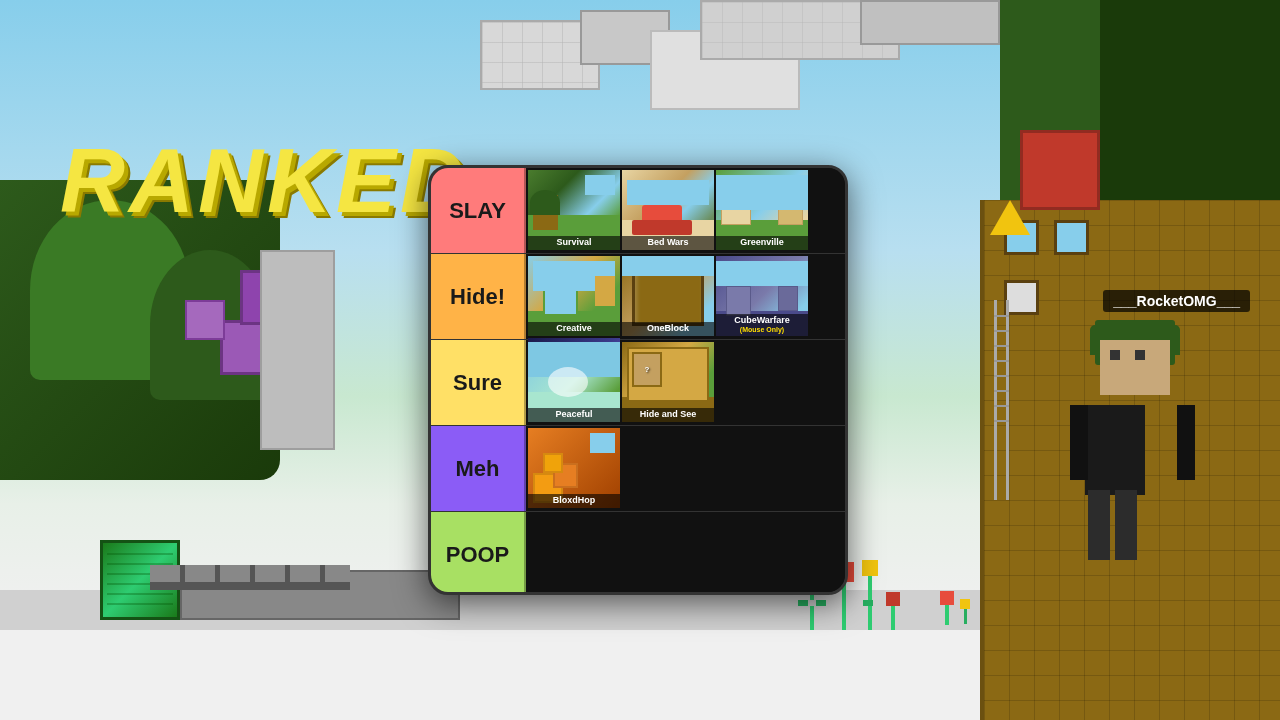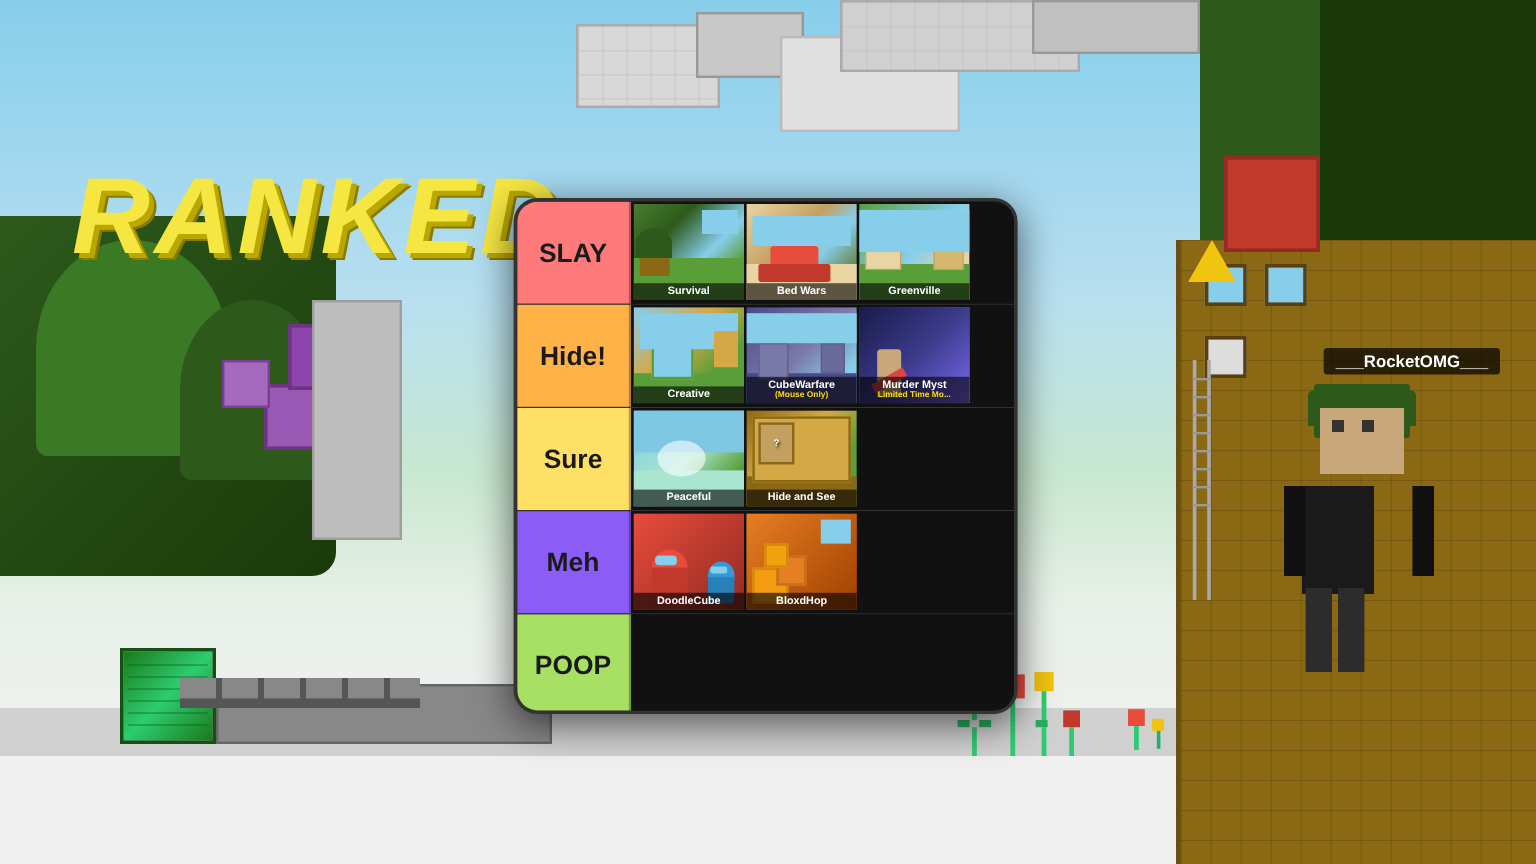--- a/index.html
+++ b/index.html
@@ -610,20 +610,27 @@
       <div class="game-item">
         <div class="game-item-img creative-bg">
           <div style="position:absolute;bottom:0;left:0;right:0;height:25px;background:#5a9e3a;"></div>
           <div style="position:absolute;bottom:20px;left:15px;width:35px;height:35px;background:#87CEEB;border:2px solid #5a9e3a;"></div>
           <div style="position:absolute;top:5px;left:5px;right:5px;height:30px;background:#87CEEB;"></div>
           <div style="position:absolute;bottom:30px;right:5px;width:20px;height:30px;background:#d4a844;"></div>
         </div>
         <div class="game-item-label">Creative</div>
       </div>
 
+      <div class="game-item">
+        <div class="game-item-img oneblock-bg">
+          <div style="position:absolute;inset:10px;background:#8B6914;border:3px solid #5a4010;box-shadow:inset 2px 2px 4px rgba(255,255,255,0.2);"></div>
+          <div style="position:absolute;top:0;left:0;right:0;height:20px;background:#87CEEB;"></div>
+        </div>
+        <div class="game-item-label">OneBlock</div>
+      </div>
 
       <div class="game-item">
         <div class="game-item-img cubewarfare-bg">
           <div style="position:absolute;bottom:0;left:0;right:0;height:25px;background:#4a4a8a;"></div>
           <div style="position:absolute;bottom:20px;left:10px;width:25px;height:30px;background:#7a7aaa;border:1px solid #5a5a8a;"></div>
           <div style="position:absolute;bottom:25px;right:10px;width:20px;height:25px;background:#6a6a9a;border:1px solid #5a5a8a;"></div>
           <div style="position:absolute;top:5px;left:0;right:0;height:25px;background:#87CEEB;"></div>
         </div>
         <div class="game-item-label">
           <span>CubeWarfare</span>
@@ -667,38 +674,20 @@
         </div>
         <div class="game-item-label">Hide and See</div>
       </div>
     </div>
   </div>
 
   <div class="tier-row">
     <div class="tier-label meh">Meh</div>
     <div class="tier-items">
 
-      <div class="game-item">
-        <div class="game-item-img doodlecube-bg">
-          <div style="position:absolute;inset:0;background:linear-gradient(135deg,#e74c3c,#922b21);"></div>
-
-          <div style="position:absolute;bottom:5px;left:15px;width:30px;height:45px;">
-            <div style="width:30px;height:20px;background:#e74c3c;border-radius:15px 15px 0 0;position:absolute;top:0;"></div>
-            <div style="width:30px;height:30px;background:#c0392b;border-radius:0 0 5px 5px;position:absolute;bottom:0;"></div>
-            <div style="width:18px;height:8px;background:#87CEEB;border-radius:3px;position:absolute;top:5px;left:3px;"></div>
-          </div>
-
-          <div style="position:absolute;bottom:5px;right:8px;width:22px;height:35px;">
-            <div style="width:22px;height:15px;background:#3498db;border-radius:11px 11px 0 0;position:absolute;top:0;"></div>
-            <div style="width:22px;height:22px;background:#2980b9;border-radius:0 0 4px 4px;position:absolute;bottom:0;"></div>
-            <div style="width:14px;height:6px;background:#87CEEB;border-radius:2px;position:absolute;top:4px;left:2px;"></div>
-          </div>
-        </div>
-        <div class="game-item-label">DoodleCube</div>
-      </div>
 
       <div class="game-item">
         <div class="game-item-img bloxdhop-bg">
           <div style="position:absolute;inset:0;background:linear-gradient(135deg,#e67e22,#a04000);"></div>
           <div style="position:absolute;bottom:5px;left:5px;width:30px;height:30px;background:#f39c12;border:2px solid #d68910;"></div>
           <div style="position:absolute;bottom:20px;left:25px;width:25px;height:25px;background:#e67e22;border:2px solid #ca6f1e;"></div>
           <div style="position:absolute;bottom:35px;left:15px;width:20px;height:20px;background:#f0a30a;border:2px solid #d68910;"></div>
           <div style="position:absolute;top:5px;right:5px;width:25px;height:20px;background:#87CEEB;"></div>
         </div>
         <div class="game-item-label">BloxdHop</div>

